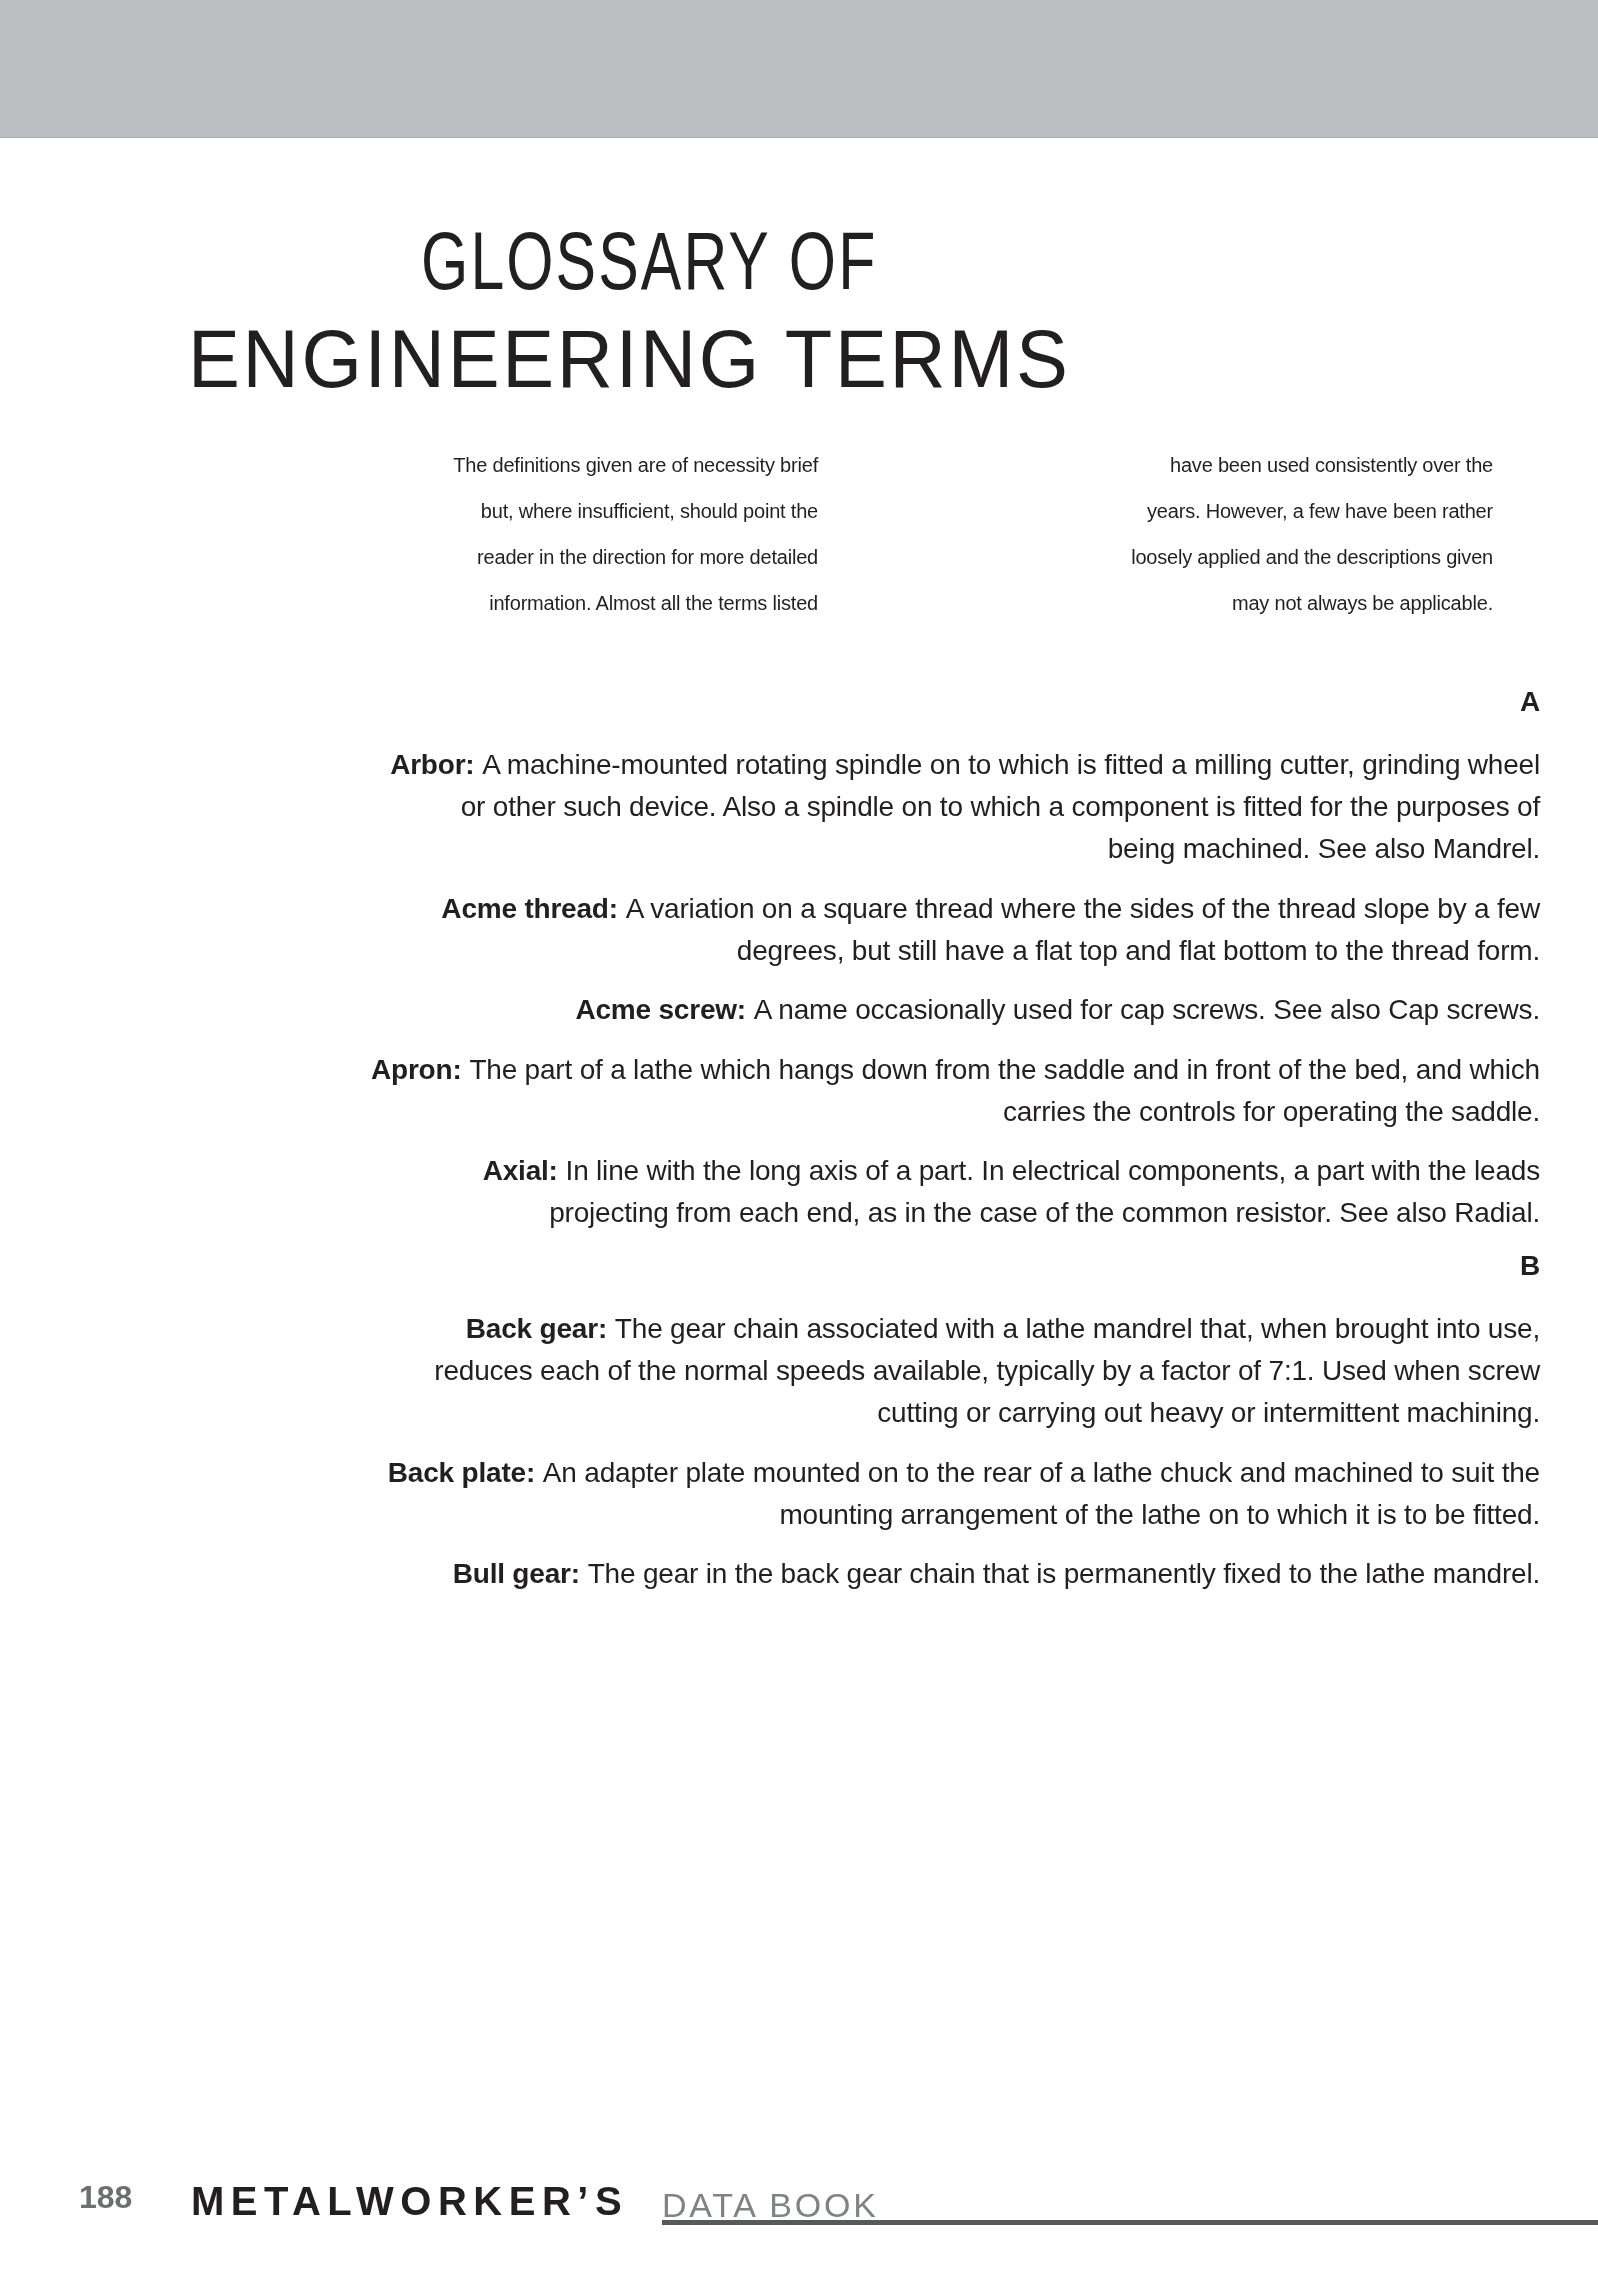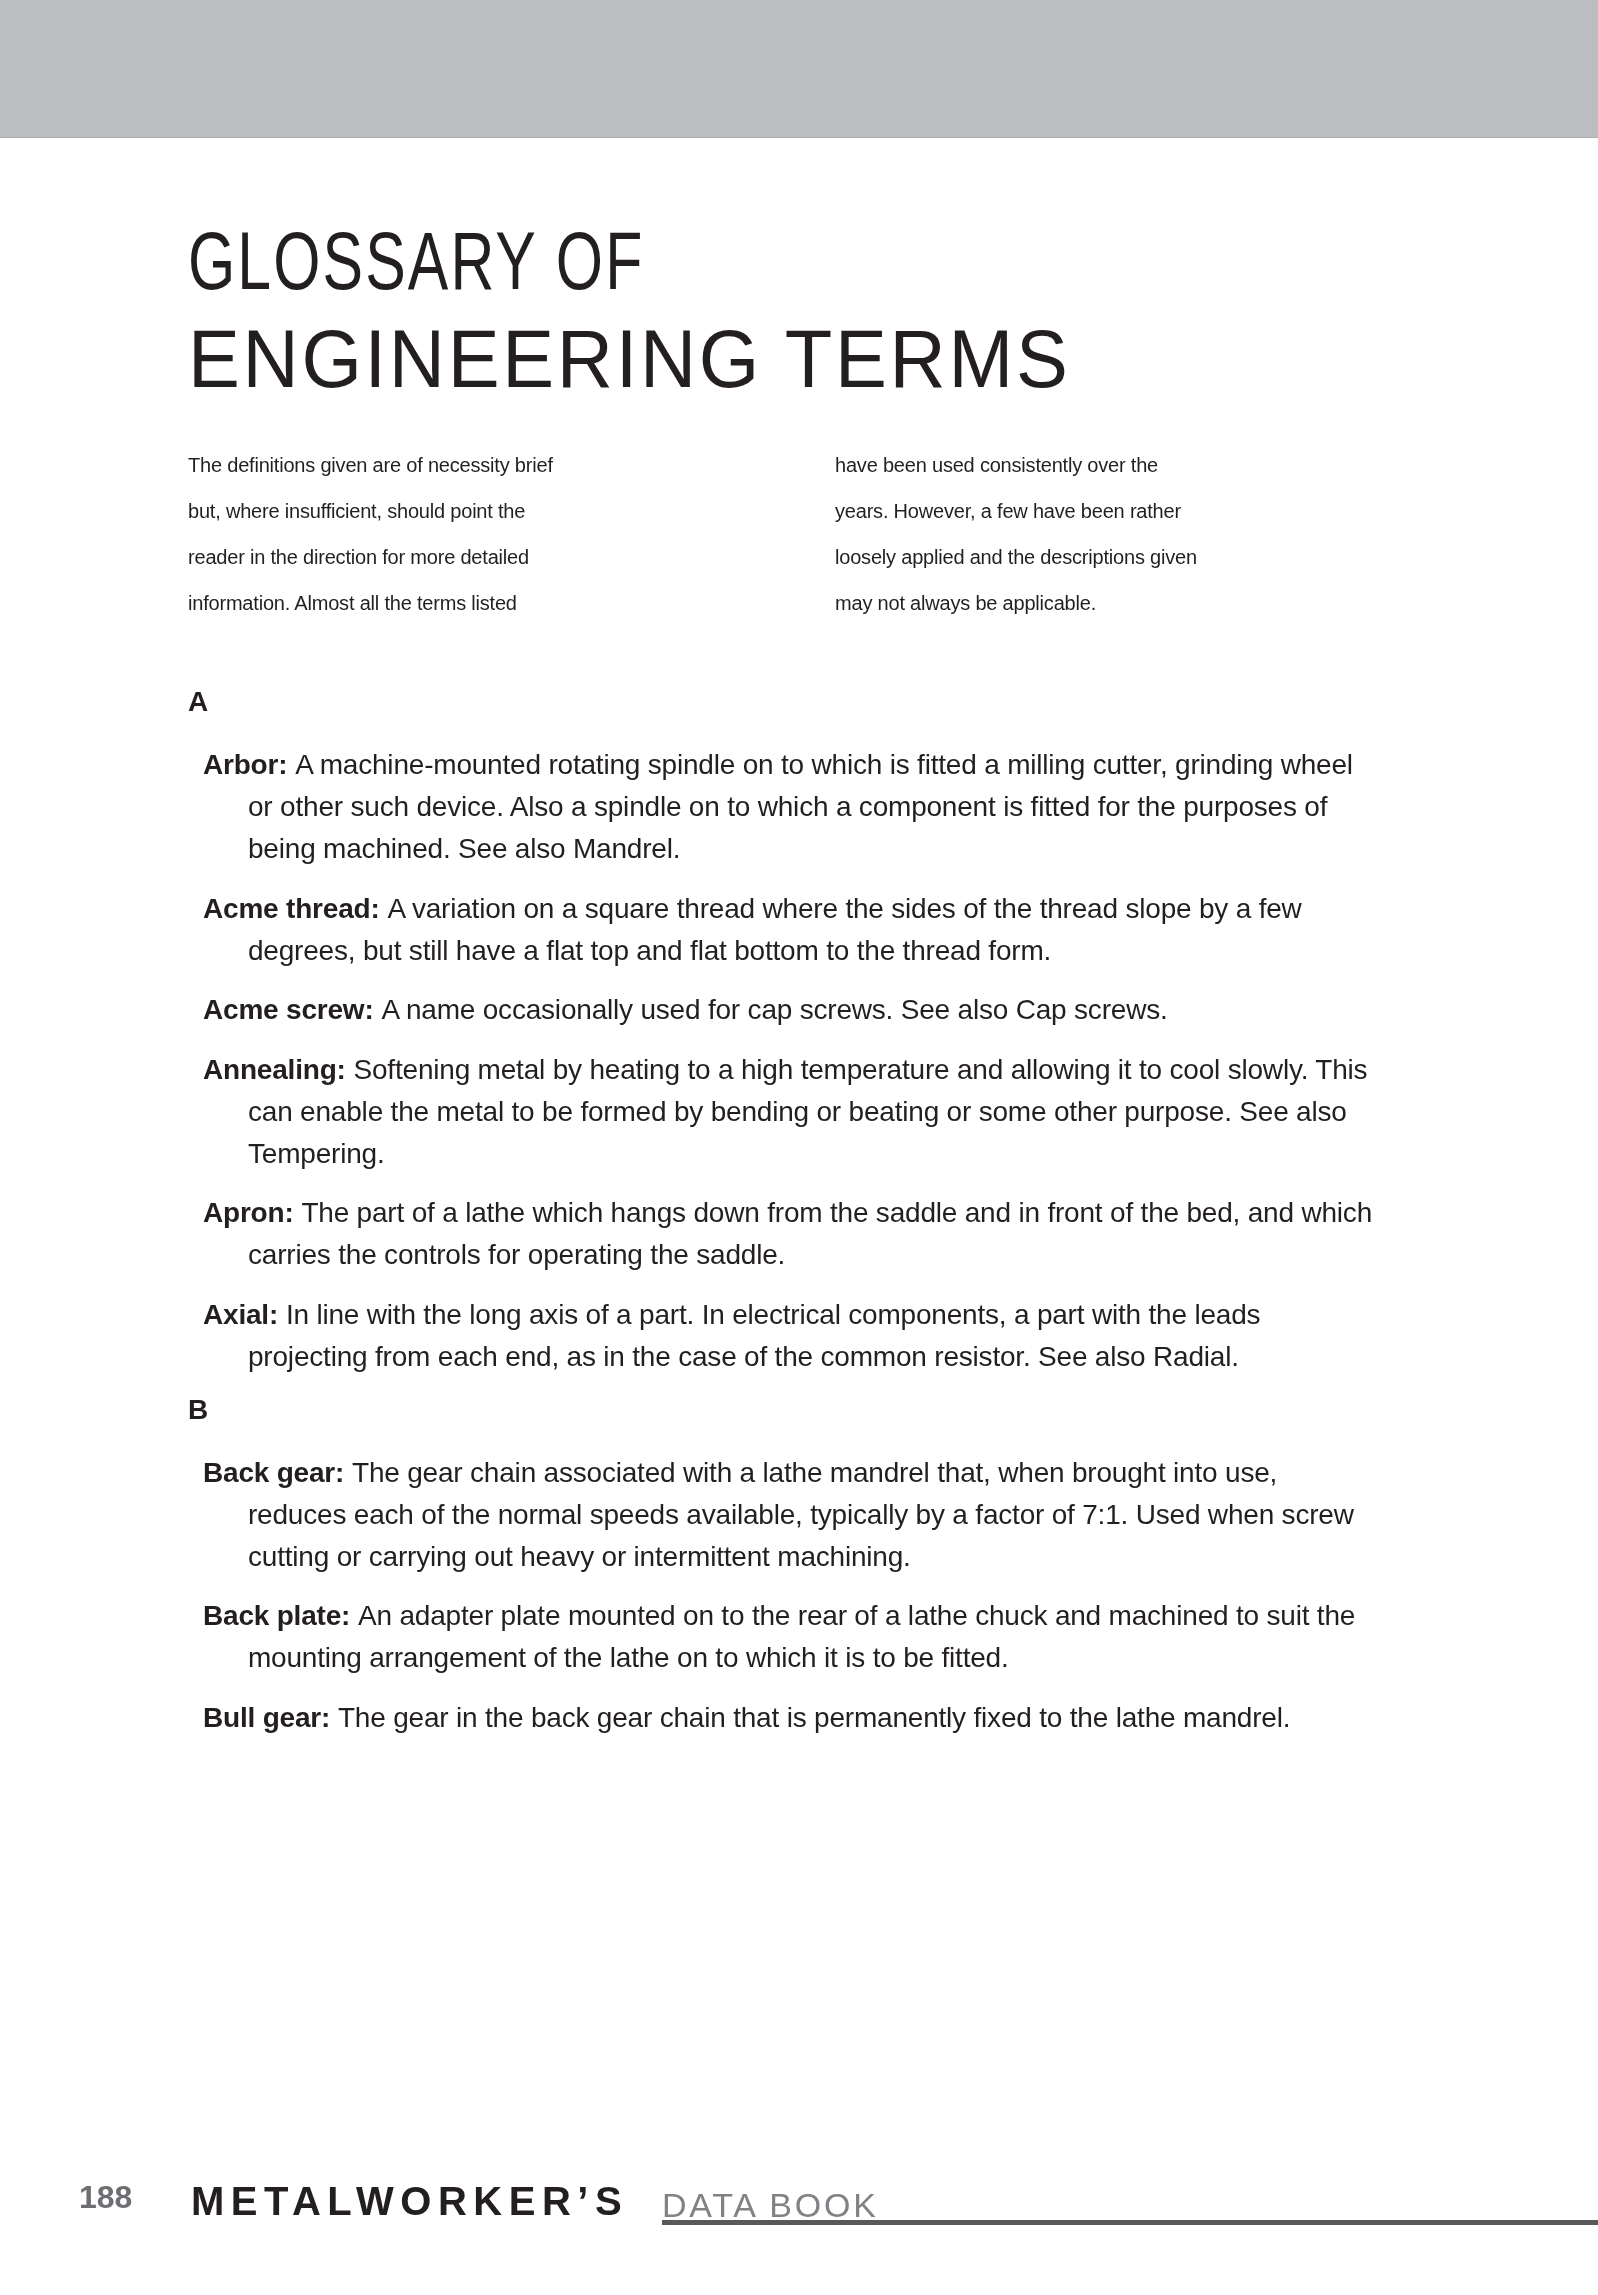--- a/index.html
+++ b/index.html
@@ -4,20 +4,21 @@
 <style>
   html, body { margin: 0; padding: 0; background: #ffffff; }
   .page {
     position: relative;
     width: 1598px;
     height: 2295px;
     background: #ffffff;
     font-family: "Liberation Sans", sans-serif;
     color: #231f20;
     overflow: hidden;
+    text-align: right;
   }
 
   
   .header-band {
     position: absolute;
     left: 0; top: 0;
     width: 100%;
     height: 137px;
     background: #bbbdc1;
     border-bottom: 1.9px solid #abadb1;
@@ -141,23 +142,20 @@
 
     <p class="entry"><b class="term">Arbor:</b><span class="def">A machine-mounted rotating spindle on to which is fitted a milling cutter, grinding wheel
 or other such device. Also a spindle on to which a component is fitted for the purposes of
 being machined. See also Mandrel.</span></p>
 
     <p class="entry"><b class="term">Acme thread:</b><span class="def">A variation on a square thread where the sides of the thread slope by a few
 degrees, but still have a flat top and flat bottom to the thread form.</span></p>
 
     <p class="entry"><b class="term">Acme screw:</b><span class="def">A name occasionally used for cap screws. See also Cap screws.</span></p>
 
-    <p class="entry"><b class="term">Annealing:</b><span class="def">Softening metal by heating to a high temperature and allowing it to cool slowly. This
-can enable the metal to be formed by bending or beating or some other purpose. See also
-Tempering.</span></p>
 
     <p class="entry"><b class="term">Apron:</b><span class="def">The part of a lathe which hangs down from the saddle and in front of the bed, and which
 carries the controls for operating the saddle.</span></p>
 
     <p class="entry"><b class="term">Axial:</b><span class="def">In line with the long axis of a part. In electrical components, a part with the leads
 projecting from each end, as in the case of the common resistor. See also Radial.</span></p>
 
     <div class="letter letter-b">B</div>
 
     <p class="entry"><b class="term">Back gear:</b><span class="def">The gear chain associated with a lathe mandrel that, when brought into use,

